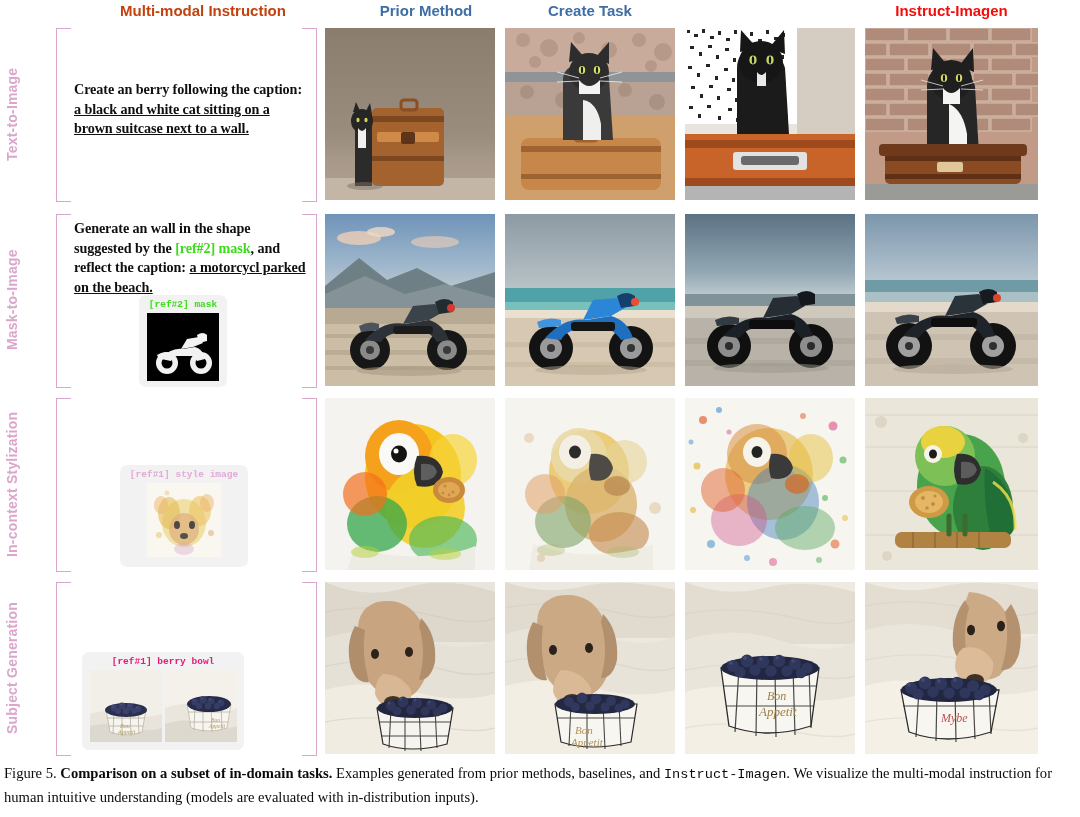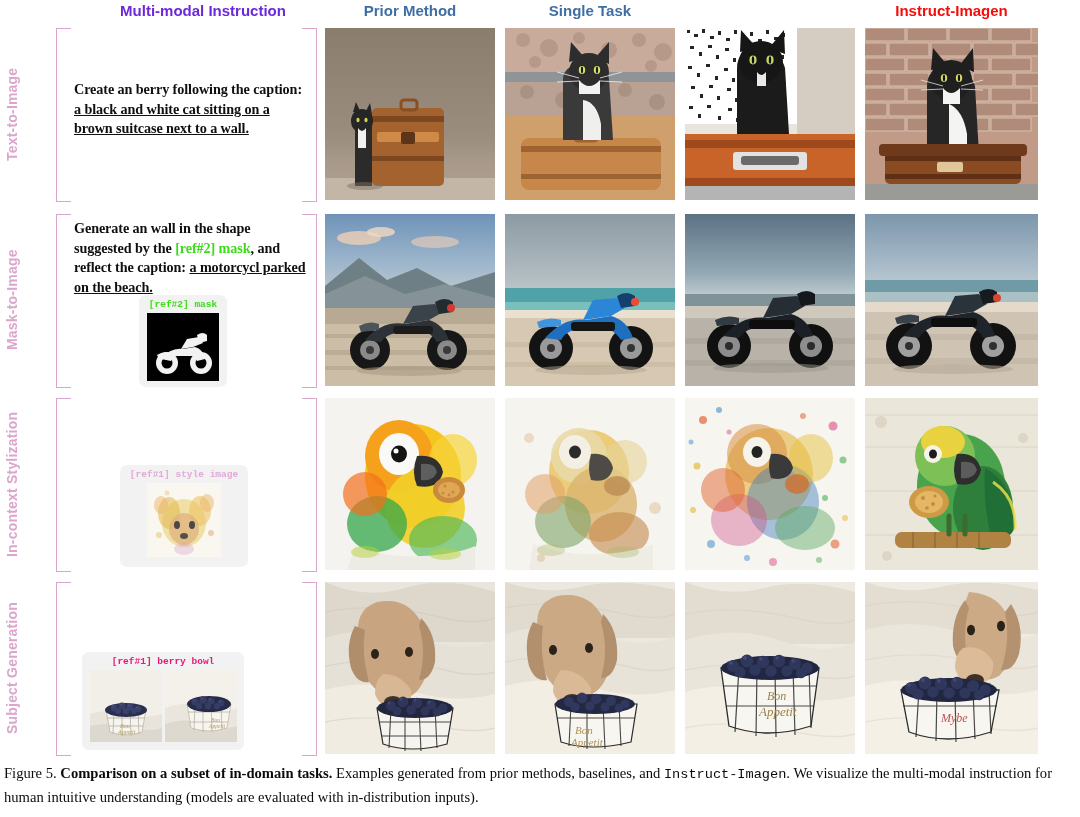--- a/index.html
+++ b/index.html
@@ -9,22 +9,22 @@
     overflow:hidden;position:relative;
   }
   .figure{position:absolute;left:0;top:0;width:1080px;height:817px;}
 
   
   .col-headers{position:absolute;left:0;top:0;width:1080px;height:22px;}
   .col-head{
     position:absolute;top:2px;font-family:"Liberation Sans",sans-serif;
     font-weight:bold;font-size:15px;text-align:center;white-space:nowrap;
   }
-  .ch-instr{left:78px;width:250px;color:#6d28d9;}
-  .ch-prior{left:325px;width:170px;color:#3f6ea5;}
+  .ch-instr{left:78px;width:250px;color:#c2410c;}
+  .ch-prior{left:341px;width:170px;color:#3f6ea5;}
   .ch-single{left:505px;width:170px;color:#3f6ea5;}
   .ch-multi{left:685px;width:170px;color:#3f6ea5;margin-top:27px;}
   .ch-imagen{left:865px;width:173px;color:#f60b08;}
 
   
   .task-label{
     position:absolute;left:0;width:24px;
     font-family:"Liberation Sans",sans-serif;font-weight:bold;font-size:14px;
     color:#dba6cc;letter-spacing:.2px;
     writing-mode:vertical-rl;transform:rotate(180deg);
@@ -82,21 +82,21 @@
   .caption .mono{font-family:"Liberation Mono",monospace;font-size:13.6px;}
 </style>
 </head>
 <body>
 
 <div class="figure">
 
   <div class="col-headers">
     <div class="col-head ch-instr">Multi-modal Instruction</div>
     <div class="col-head ch-prior">Prior Method</div>
-    <div class="col-head ch-single">Single Task</div>
+    <div class="col-head ch-single">Create Task</div>
     <div class="col-head ch-multi">Multi Task</div>
     <div class="col-head ch-imagen">Instruct-Imagen</div>
   </div>
 
   <div class="task-label" style="top:26px;height:176px;">Text-to-Image</div>
   <div class="bracket" style="top:28px;height:172px;"></div>
   <div class="bracket2" style="top:28px;height:172px;"></div>
 
   <div class="instr" style="top:80px;">
     <span>Create an berry following the caption: </span><span class="u">a black and white cat sitting on a brown suitcase next to a wall.</span>

